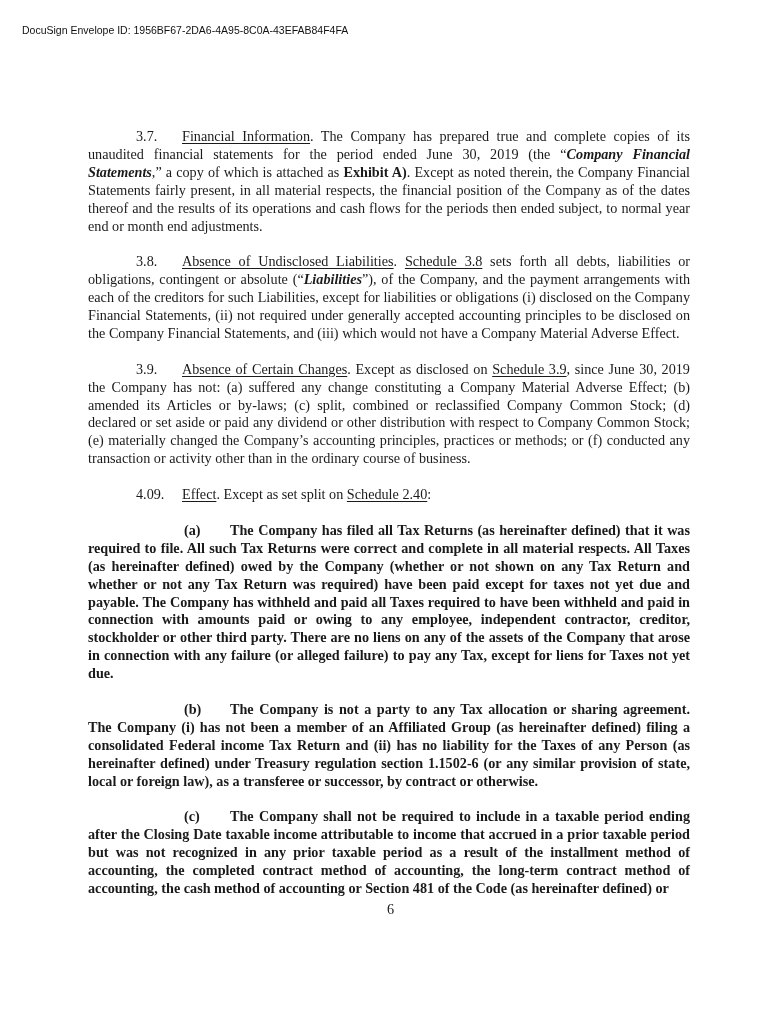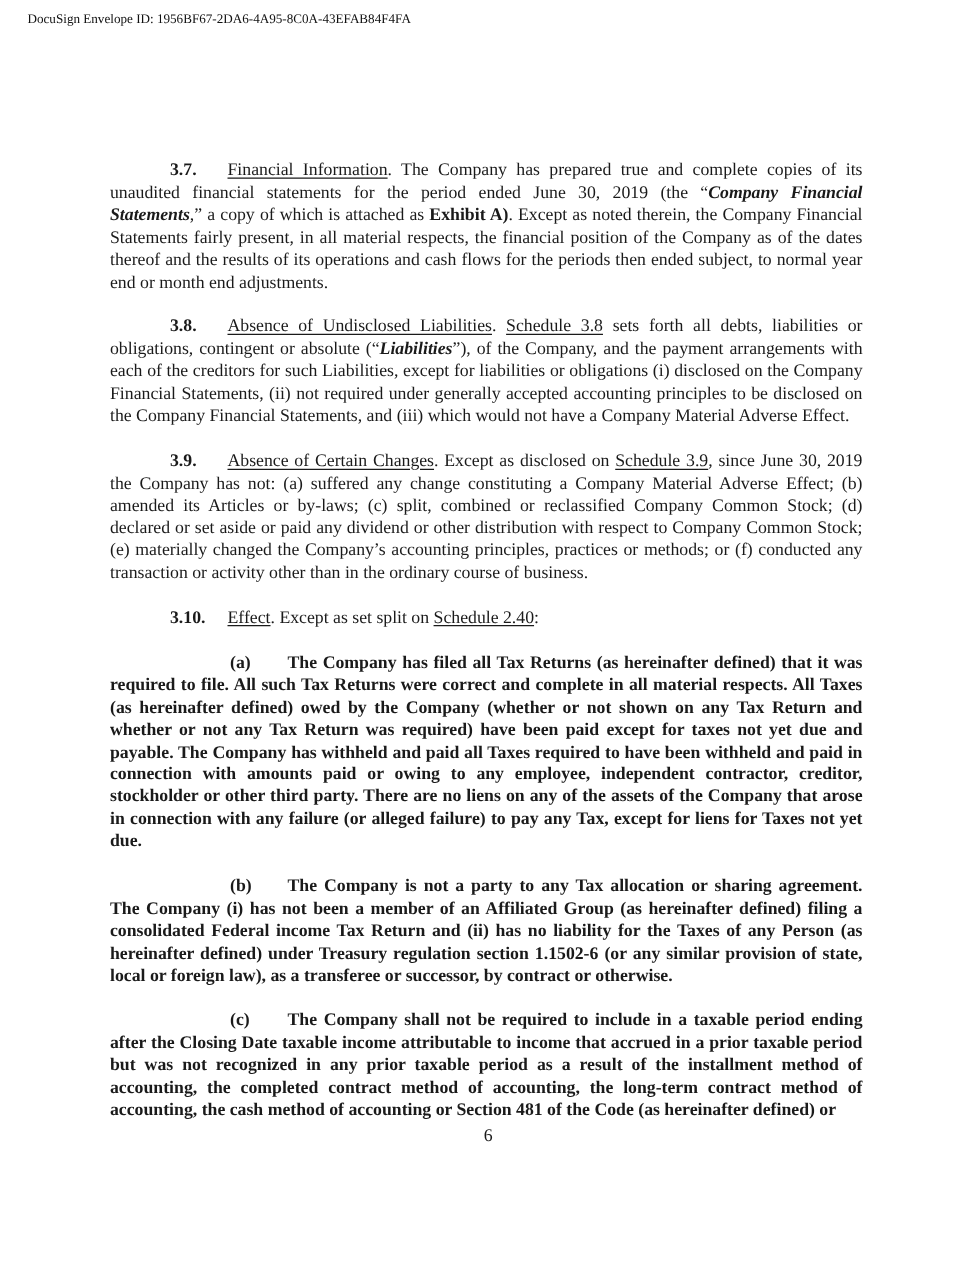--- a/index.html
+++ b/index.html
@@ -1,40 +1,40 @@
 <!DOCTYPE html>
 <html><head>
 <meta charset="utf-8">
 <style>
   html, body { margin:0; padding:0; background:#ffffff; }
   body { width:781px; height:1010px; position:relative; overflow:hidden; color:#1a1a1a; }
-  .envelope { position:absolute; left:22px; top:10px; font-family:Liberation Serif, serif; font-size:10.5px; color:#111; }
+  .envelope { position:absolute; left:22px; top:24px; font-family:Liberation Sans, sans-serif; font-size:10.5px; color:#111; }
   .page { position:absolute; left:88px; top:128px; width:602px; font-family:"Liberation Serif", serif; font-size:14.2px; line-height:17.9px; text-align:justify; }
   .para { margin:0 0 17.9px 0; }
   .indent1 { text-indent:48px; }
   .indent2 { text-indent:96px;font-weight:bold; }
-  .num { display:inline-block; width:46px; text-indent:0;font-weight:bold; }
+  .num { display:inline-block; width:46px; text-indent:0; }
   .sub { display:inline-block; width:46px; text-indent:0; }
   u { text-underline-offset:2px; }
   .page-number { position:absolute; left:0; width:781px; top:901px; text-align:center; font-family:"Liberation Serif", serif; font-size:14.2px; }
 </style>
 </head>
 <body>
 
 <div class="envelope">DocuSign Envelope ID: 1956BF67-2DA6-4A95-8C0A-43EFAB84F4FA</div>
 
 <div class="page">
 
   <p class="para indent1"><span class="num">3.7.</span><u>Financial Information</u><span>.  The Company has prepared true and complete copies of its unaudited financial statements for the period ended June 30, 2019 (the “</span><b><i>Company Financial Statements</i></b><span>,” a copy of which is attached as </span><b>Exhibit A)</b><span>.  Except as noted therein, the Company Financial Statements fairly present, in all material respects, the financial position of the Company as of the dates thereof and the results of its operations and cash flows for the periods then ended subject, to normal year end or month end adjustments.</span></p>
 
   <p class="para indent1"><span class="num">3.8.</span><u>Absence of Undisclosed Liabilities</u><span>.  </span><u>Schedule 3.8</u><span> sets forth all debts, liabilities or obligations, contingent or absolute (“</span><b><i>Liabilities</i></b><span>”), of the Company, and the payment arrangements with each of the creditors for such Liabilities, except for liabilities or obligations (i) disclosed on the Company Financial Statements, (ii) not required under generally accepted accounting principles to be disclosed on the Company Financial Statements, and (iii) which would not have a Company Material Adverse Effect.</span></p>
 
   <p class="para indent1"><span class="num">3.9.</span><u>Absence of Certain Changes</u><span>.  Except as disclosed on </span><u>Schedule 3.9</u><span>, since June 30, 2019 the Company has not: (a) suffered any change constituting a Company Material Adverse Effect; (b) amended its Articles or by-laws; (c) split, combined or reclassified Company Common Stock; (d) declared or set aside or paid any dividend or other distribution with respect to Company Common Stock; (e) materially changed the Company’s accounting principles, practices or methods; or (f) conducted any transaction or activity other than in the ordinary course of business.</span></p>
 
-  <p class="para indent1"><span class="num">3.10.</span><u>Effect</u><span>.  Except as set split on </span><u>Schedule 2.40</u><span>:</span></p>
+  <p class="para indent1"><span class="num">4.09.</span><u>Effect</u><span>.  Except as set split on </span><u>Schedule 2.40</u><span>:</span></p>
 
   <p class="para indent2"><span class="sub">(a)</span><span>The Company has filed all Tax Returns (as hereinafter defined) that it was required to file.  All such Tax Returns were correct and complete in all material respects.  All Taxes (as hereinafter defined) owed by the Company (whether or not shown on any Tax Return and whether or not any Tax Return was required) have been paid except for taxes not yet due and payable.  The Company has withheld and paid all Taxes required to have been withheld and paid in connection with amounts paid or owing to any employee, independent contractor, creditor, stockholder or other third party.  There are no liens on any of the assets of the Company that arose in connection with any failure (or alleged failure) to pay any Tax, except for liens for Taxes not yet due.</span></p>
 
   <p class="para indent2"><span class="sub">(b)</span><span>The Company is not a party to any Tax allocation or sharing agreement. The Company (i) has not been a member of an Affiliated Group (as hereinafter defined) filing a consolidated Federal income Tax Return and (ii) has no liability for the Taxes of any Person (as hereinafter defined) under Treasury regulation section 1.1502-6 (or any similar provision of state, local or foreign law), as a transferee or successor, by contract or otherwise.</span></p>
 
   <p class="para indent2"><span class="sub">(c)</span><span>The Company shall not be required to include in a taxable period ending after the Closing Date taxable income attributable to income that accrued in a prior taxable period but was not recognized in any prior taxable period as a result of the installment method of accounting, the completed contract method of accounting, the long-term contract method of accounting, the cash method of accounting or Section 481 of the Code (as hereinafter defined) or</span></p>
 
 </div>
 
 <div class="page-number">6</div>

